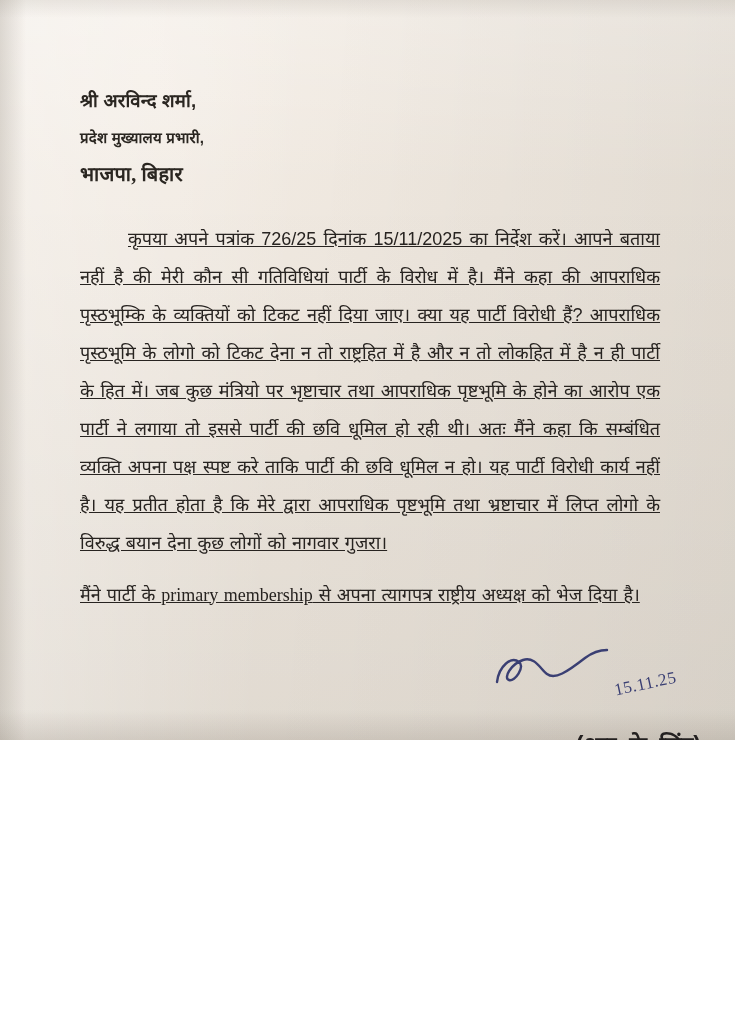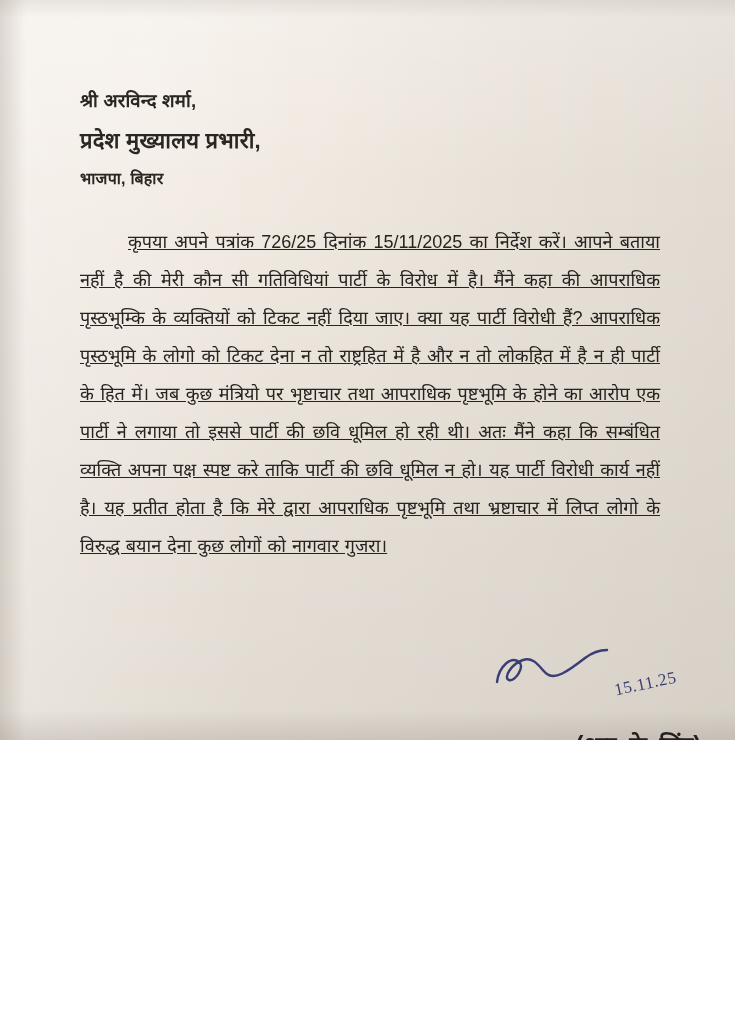--- a/index.html
+++ b/index.html
@@ -61,22 +61,22 @@
   }
   .addressee .line {
     font-family: "Liberation Sans", sans-serif;
     font-weight: 700;
     font-size: 18.5px;
     letter-spacing: 0.2px;
     line-height: 1.0;
     margin-bottom: 19px;
     color: #2a2621;
   }
-  .addressee .line.l2 { font-size: 22px; }
-  .addressee .line.l3 { font-size: 16px; }
+  .addressee .line.l2 { font-size: 15px; }
+  .addressee .line.l3 { font-size: 20px; font-family: Liberation Serif, serif; }
 
   .body-block {
     font-family: "Liberation Sans", sans-serif;
     font-size: 18px;
     line-height: 38px;
     color: #272320;
     text-align: justify;
     text-justify: inter-word;
     word-spacing: 1px;
   }
@@ -148,20 +148,21 @@
   <div class="content">
 
     <div class="addressee">
       <div class="line l1">श्री अरविन्द शर्मा,</div>
       <div class="line l2">प्रदेश मुख्यालय प्रभारी,</div>
       <div class="line l3">भाजपा, बिहार</div>
     </div>
 
     <div class="body-block">
       <p class="indented">कृपया अपने पत्रांक 726/25 दिनांक 15/11/2025 का निर्देश करें। आपने बताया नहीं है की मेरी कौन सी गतिविधियां पार्टी के विरोध में है।   मैंने कहा की आपराधिक पृस्ठभूम्कि के व्यक्तियों को टिकट नहीं दिया जाए।   क्या यह पार्टी विरोधी हैं? आपराधिक पृस्ठभूमि के लोगो को टिकट देना न तो राष्ट्रहित में है और न तो लोकहित में है न ही पार्टी के हित में।   जब कुछ मंत्रियो पर भृष्टाचार तथा आपराधिक पृष्टभूमि के होने का आरोप एक पार्टी ने लगाया तो इससे पार्टी की छवि धूमिल हो रही थी। अतः मैंने कहा कि सम्बंधित व्यक्ति अपना पक्ष स्पष्ट करे ताकि पार्टी की छवि धूमिल न हो। यह पार्टी विरोधी कार्य नहीं है। यह प्रतीत होता है कि मेरे द्वारा आपराधिक पृष्टभूमि तथा भ्रष्टाचार में लिप्त लोगो के विरुद्ध बयान देना कुछ लोगों को नागवार गुजरा।</p>
+      <p><span>मैंने पार्टी के </span><span class="latin">primary membership</span><span> से अपना त्यागपत्र राष्ट्रीय अध्यक्ष को भेज दिया है।</span></p>
     </div>
 
   </div>
 
   <div class="sign-area">
     <div class="signature-mark">
       <svg width="120" height="46" viewBox="0 0 120 46" xmlns="http://www.w3.org/2000/svg">
         <path d="M8 34 C10 18, 22 8, 30 14 C36 19, 26 34, 20 32 C14 30, 22 16, 34 12 C46 8, 52 22, 58 26 C66 32, 78 24, 96 10 C104 4, 112 2, 118 2" fill="none" stroke="#3a3f73" stroke-width="2.4" stroke-linecap="round" stroke-linejoin="round"></path>
       </svg>
     </div>

